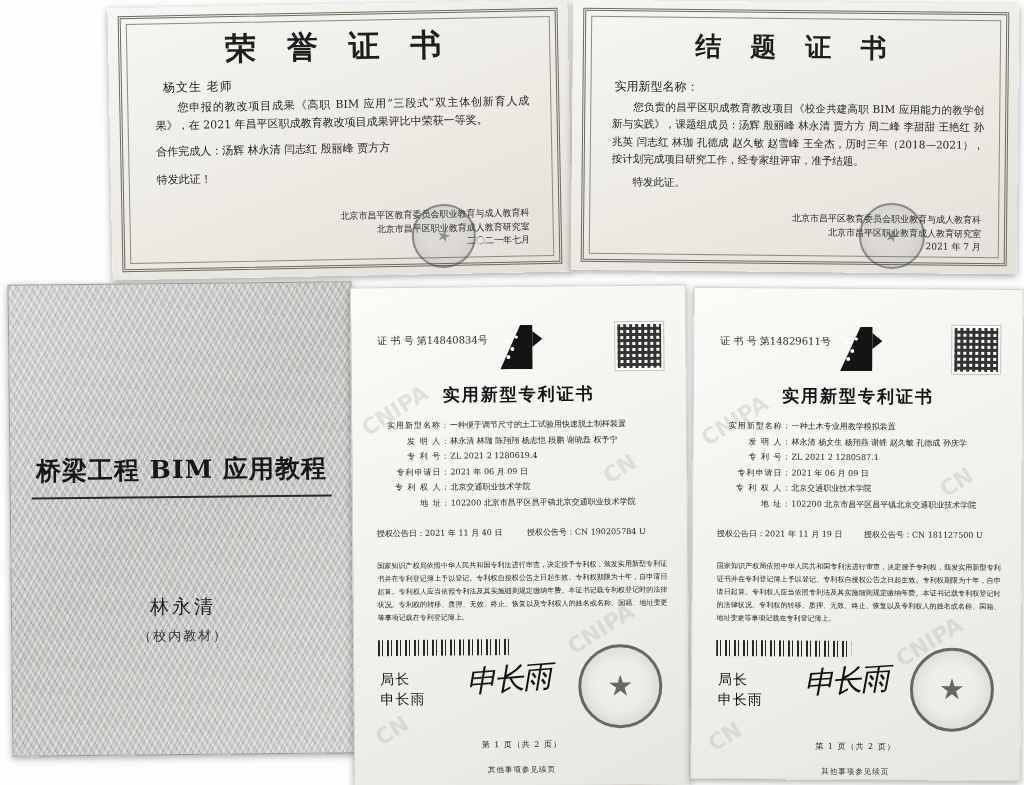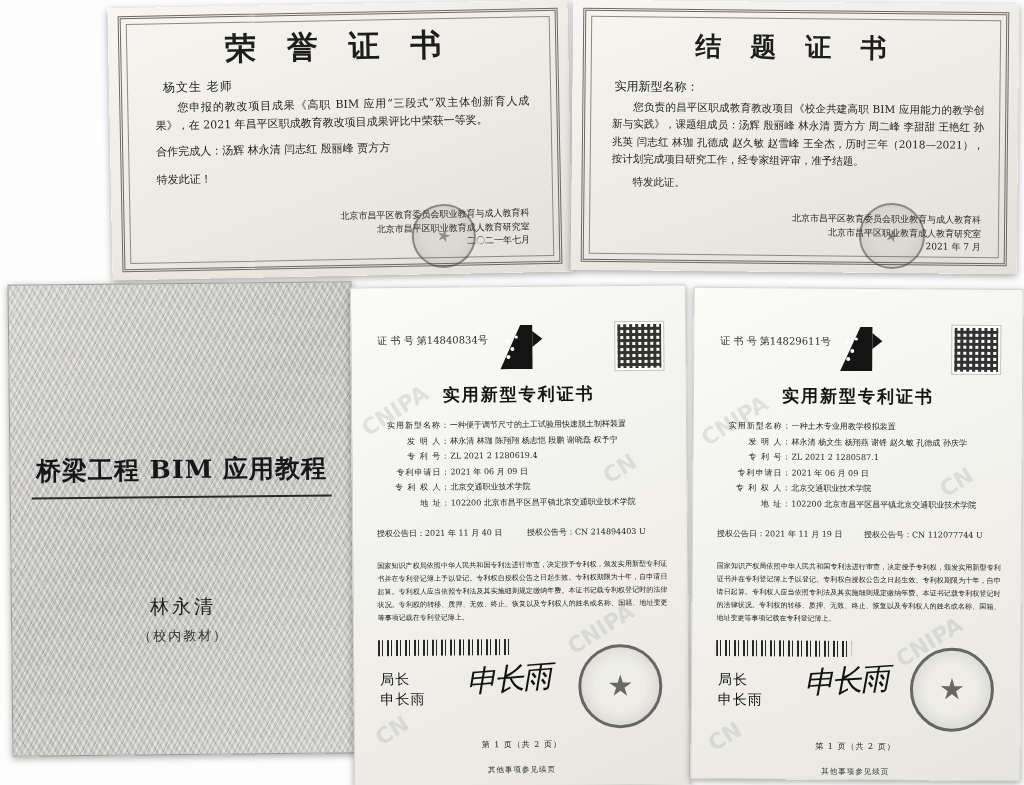--- a/index.html
+++ b/index.html
@@ -390,21 +390,21 @@
         </div>
         <div class="pf-row">
           <span class="pf-label">地 址：</span>
           <span class="pf-val">102200 北京市昌平区昌平镇北京交通职业技术学院</span>
         </div>
         <div class="pf-two" style="margin-top:14px;">
           <div>
             <span>授权公告日：2021 年 11 月 40 日</span>
           </div>
           <div>
-            <span>授权公告号：CN 214894403 U</span>
+            <span>授权公告号：CN 190205784 U</span>
           </div>
         </div>
       </div>
 
       <div class="patent-note">国家知识产权局依照中华人民共和国专利法进行审查，决定授予专利权，颁发实用新型专利证书并在专利登记簿上予以登记。专利权自授权公告之日起生效。专利权期限为十年，自申请日起算。专利权人应当依照专利法及其实施细则规定缴纳年费。本证书记载专利权登记时的法律状况。专利权的转移、质押、无效、终止、恢复以及专利权人的姓名或名称、国籍、地址变更等事项记载在专利登记簿上。</div>
 
       <div class="barcode"></div>
       <div class="director" style="white-space:pre-line;">局长
 申长雨</div>
       <div class="signature">申长雨</div>
@@ -459,21 +459,21 @@
         </div>
         <div class="pf-row">
           <span class="pf-label">地 址：</span>
           <span class="pf-val">102200 北京市昌平区昌平镇北京交通职业技术学院</span>
         </div>
         <div class="pf-two" style="margin-top:14px;">
           <div>
             <span>授权公告日：2021 年 11 月 19 日</span>
           </div>
           <div>
-            <span>授权公告号：CN 112077744 U</span>
+            <span>授权公告号：CN 181127500 U</span>
           </div>
         </div>
       </div>
 
       <div class="patent-note">国家知识产权局依照中华人民共和国专利法进行审查，决定授予专利权，颁发实用新型专利证书并在专利登记簿上予以登记。专利权自授权公告之日起生效。专利权期限为十年，自申请日起算。专利权人应当依照专利法及其实施细则规定缴纳年费。本证书记载专利权登记时的法律状况。专利权的转移、质押、无效、终止、恢复以及专利权人的姓名或名称、国籍、地址变更等事项记载在专利登记簿上。</div>
 
       <div class="barcode"></div>
       <div class="director" style="white-space:pre-line;">局长
 申长雨</div>
       <div class="signature">申长雨</div>

